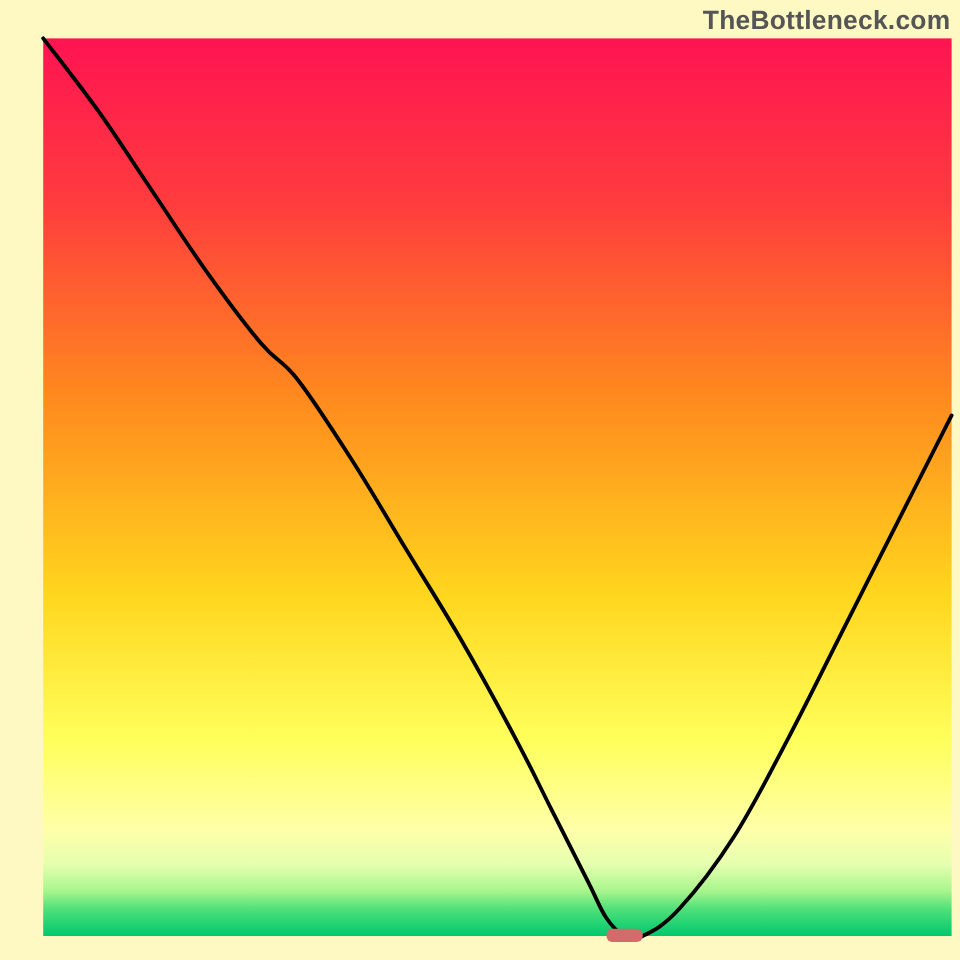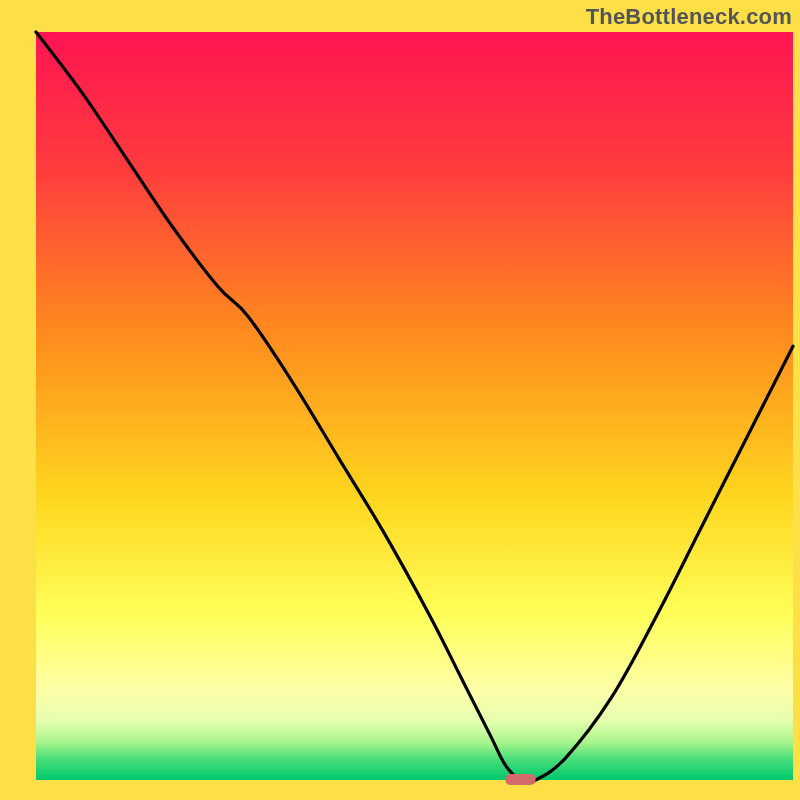--- a/index.html
+++ b/index.html
@@ -8,21 +8,21 @@
     width: 800px;
     height: 800px;
     background: #000;
     overflow: hidden;
     font-family: Arial, Helvetica, sans-serif;
   }
   .stage {
     position: relative;
     width: 800px;
     height: 800px;
-    background: #fde047;
+    background: #fef9c3;
   }
   .watermark {
     position: absolute;
     top: 4px;
     right: 8px;
     color: #555;
     font-size: 22px;
     font-weight: 600;
     letter-spacing: 0.2px;
     z-index: 20;

